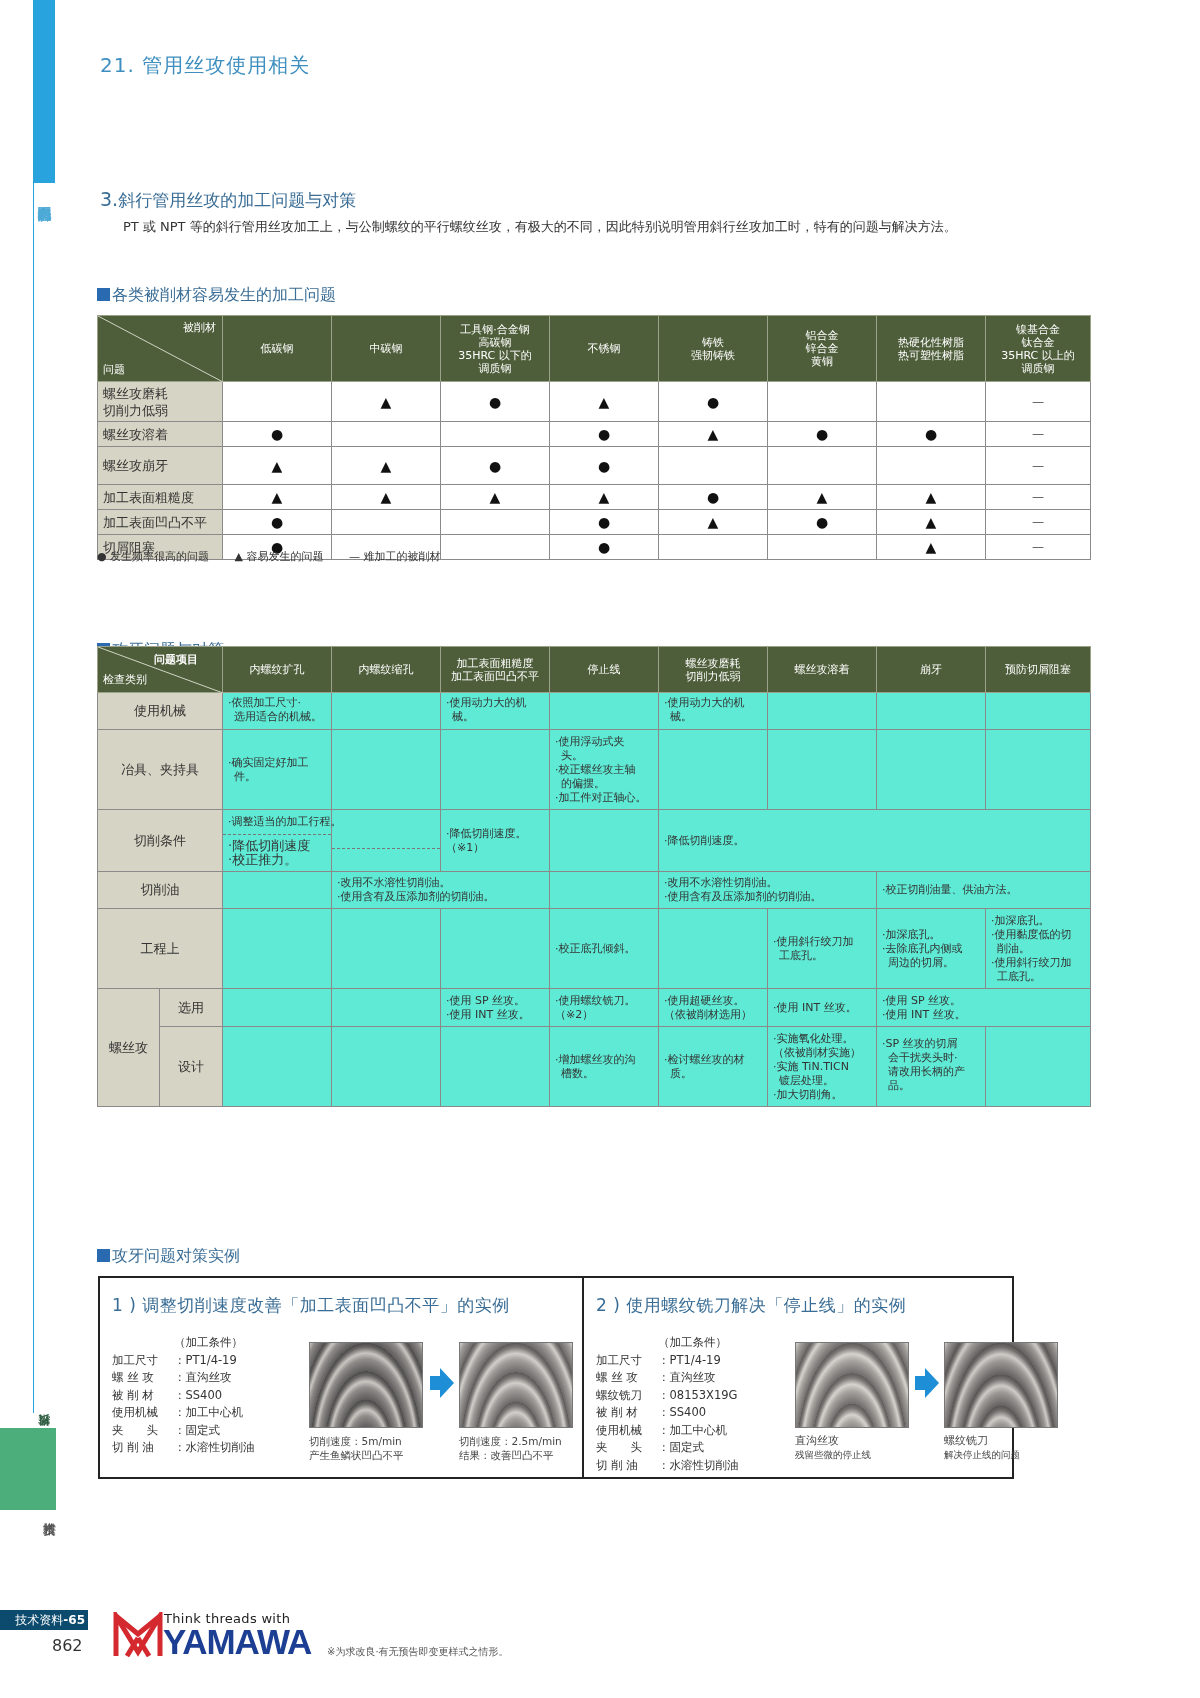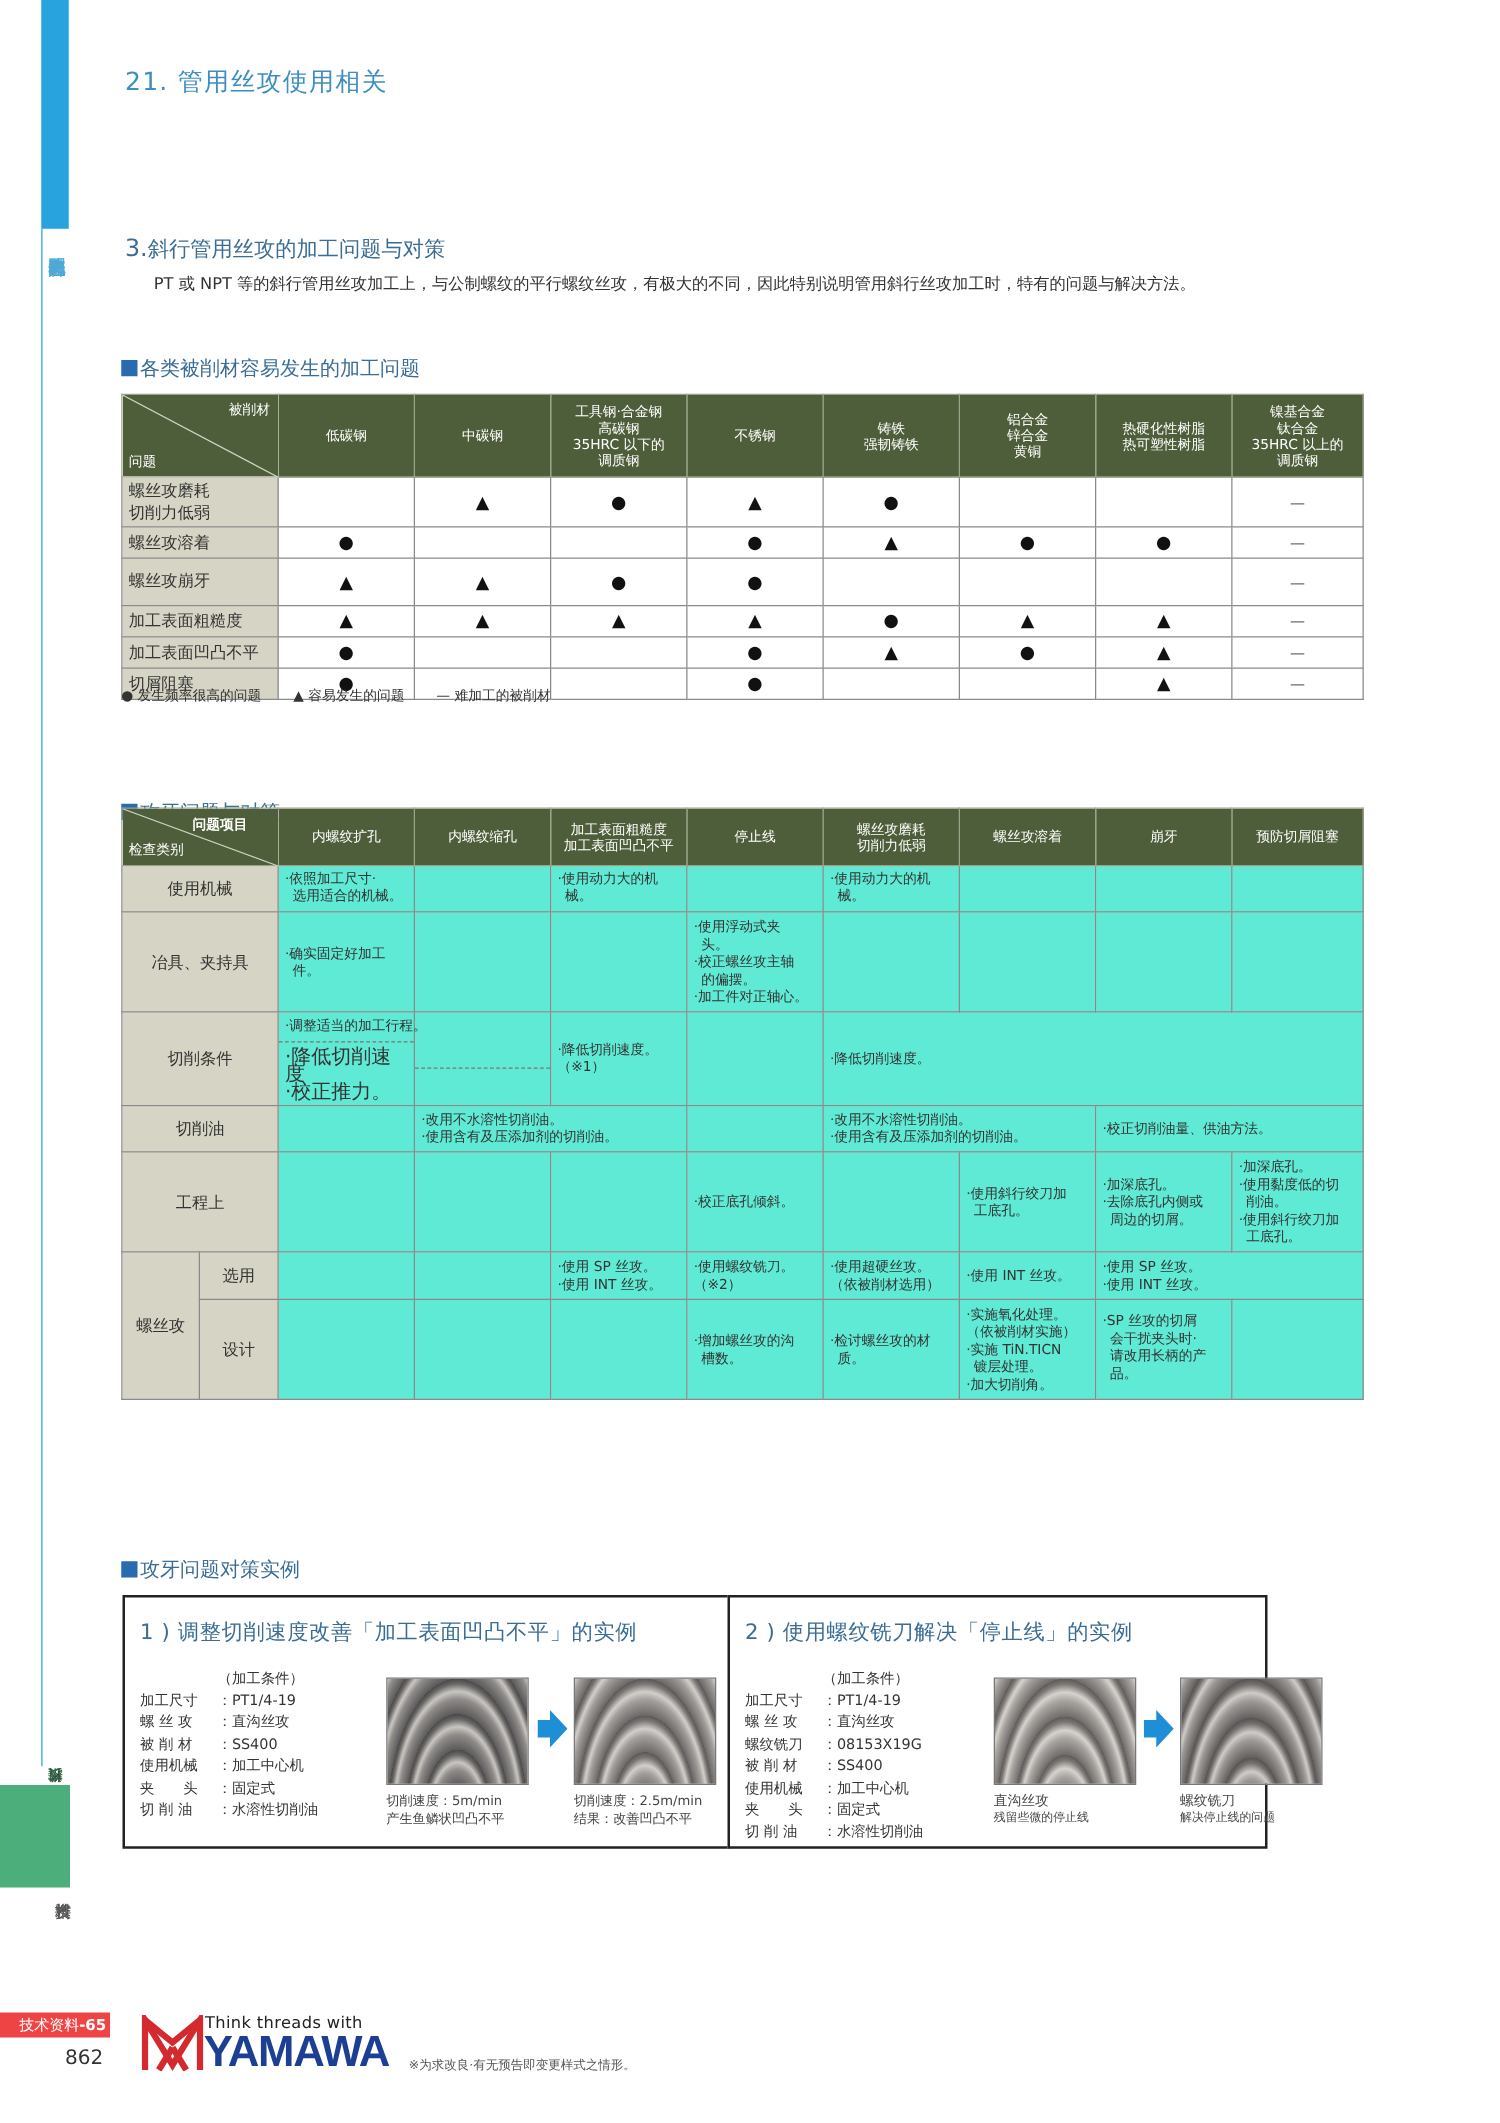--- a/index.html
+++ b/index.html
@@ -43,21 +43,21 @@
   .t2 th.corner { position: relative; padding: 0; }
   .t2 th.corner .tr { position: absolute; right: 24px; top: 6px; font-weight: bold; }
   .t2 th.corner .bl { position: absolute; left: 5px; bottom: 6px; }
   .t2 th.corner svg { position: absolute; left: 0; top: 0; }
   .t2 td.rh { background: #d6d4c4; color: #333; font-size: 13px; text-align: center; }
   .t2 td.c { font-size: 11px; line-height: 14px; color: #333; vertical-align: middle; padding: 3px 4px 3px 5px; background: #5eead4; }
   .t2 td.c.top { vertical-align: top; }
   .t2 td.c .ln { display: block; }
   .split-cell { padding: 0 !important; }
   .split-cell .top-part { padding: 4px 5px; height: 24px; border-bottom: 1px dashed #777; font-size: 11px; white-space: nowrap; overflow: visible; }
-  .split-cell .bot-part { padding: 4px 5px; font-size: 16px; line-height: 14px; }
+  .split-cell .bot-part { padding: 4px 5px; font-size: 13px; line-height: 14px; }
 
   
   .ex-box { position: absolute; top: 1276px; height: 203px; border: 2px solid #222; background: #fff; }
   .ex-box.b1 { left: 98px; width: 488px; }
   .ex-box.b2 { left: 582px; width: 432px; }
   .ex-title { position: absolute; left: 12px; top: 16px; font-size: 17px; color: #3a6d95; letter-spacing: 0.5px; }
   .cond { position: absolute; left: 12px; top: 56px; font-size: 11.5px; line-height: 17.5px; color: #333; }
   .cond .hdr { padding-left: 62px; }
   .cond .row { white-space: nowrap; }
   .cond .k { display: inline-block; width: 62px; }
@@ -65,21 +65,21 @@
     background:
       repeating-radial-gradient(ellipse at 50% 135%, #5c5a5a 0px, #8f8c8a 6px, #c9c6c2 9px, #6a6866 12px, #4a4848 14px);
   }
   .photo.p2 { background: repeating-radial-gradient(ellipse at 50% 140%, #6b6867 0px, #a19e9b 6px, #d2cfcb 9px, #7a7775 12px, #5a5857 14px); }
   .photo.p3 { background: repeating-radial-gradient(ellipse at 50% 145%, #6f6b6a 0px, #a8a4a0 6px, #d6d2cd 9px, #7c7876 12px, #5d5a58 14px); }
   .photo.p4 { background: repeating-radial-gradient(ellipse at 50% 150%, #625f5e 0px, #9b9895 6px, #cfcbc7 9px, #74716f 12px, #555251 14px); }
   .arrow { position: absolute; width: 24px; height: 30px; }
   .cap { position: absolute; font-size: 10.5px; line-height: 14px; color: #444; white-space: nowrap; }
 
   
-  .foot-tab { position: absolute; left: 0; top: 1610px; width: 88px; height: 20px; background: #ef4444; color: #fff; font-size: 12px; text-align: right; padding-right: 3px; line-height: 20px; }
+  .foot-tab { position: absolute; left: 0; top: 1610px; width: 88px; height: 20px; background: #0c4a6e; color: #fff; font-size: 12px; text-align: right; padding-right: 3px; line-height: 20px; }
   .foot-tab b { font-weight: bold; }
   .foot-page { position: absolute; left: 52px; top: 1636px; font-size: 16px; color: #333; }
   .logo { position: absolute; left: 113px; top: 1612px; width: 50px; height: 45px; }
   .logo-tag { position: absolute; left: 164px; top: 1611px; font-size: 13px; color: #222; letter-spacing: 0.3px; }
   .logo-name { position: absolute; left: 163px; top: 1622px; font-size: 35px; font-weight: bold; color: #1c3f94; letter-spacing: -1px; font-family: "Liberation Sans", sans-serif; }
   .foot-note { position: absolute; left: 327px; top: 1645px; font-size: 10px; color: #555; }
 </style>
 </head>
 <body>
 

